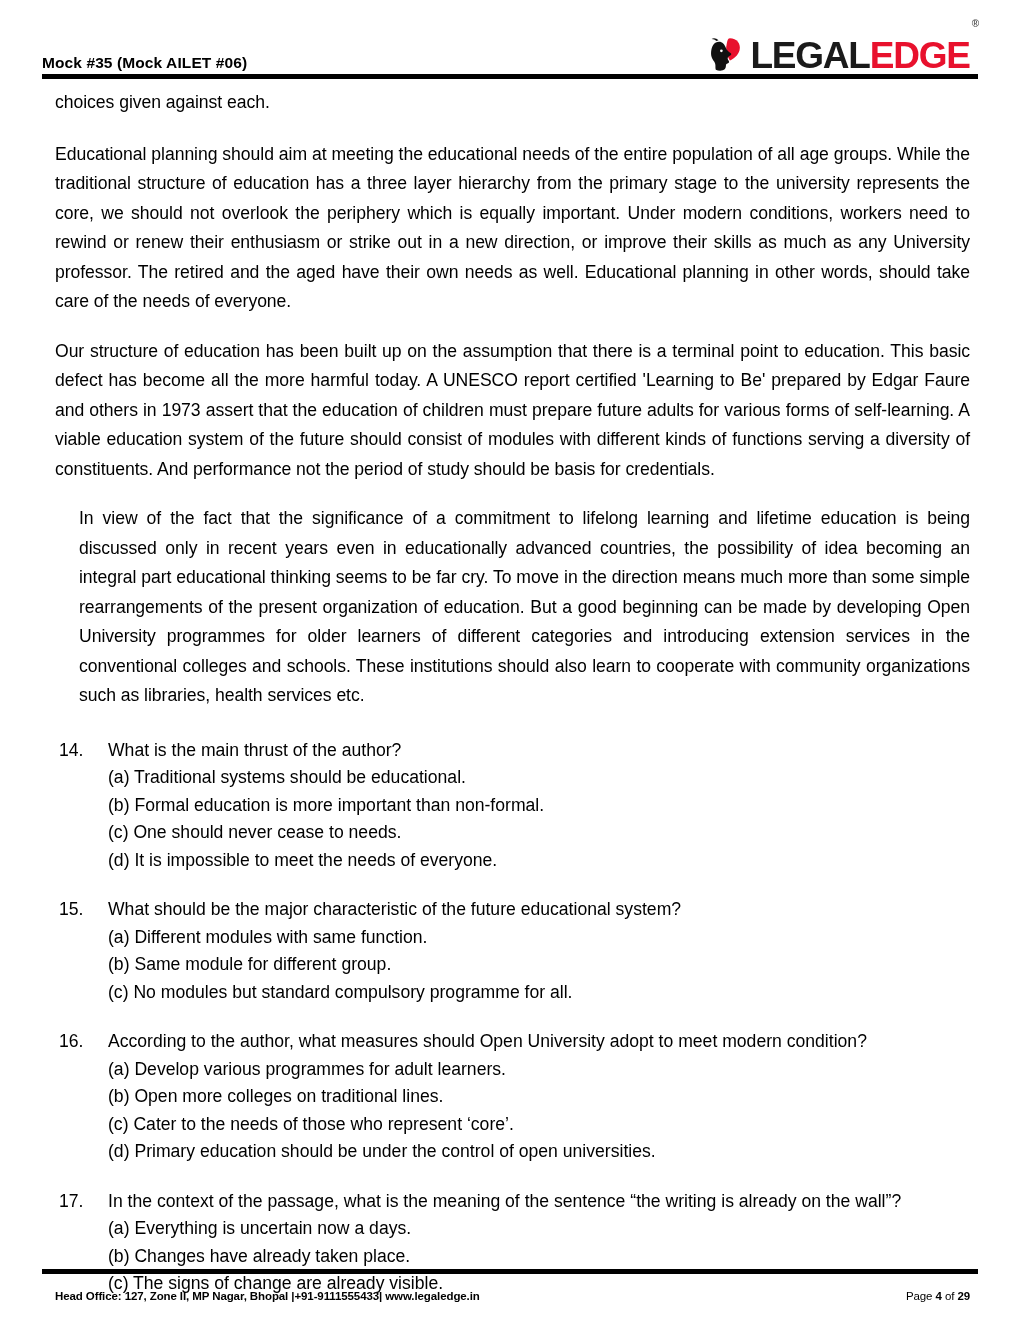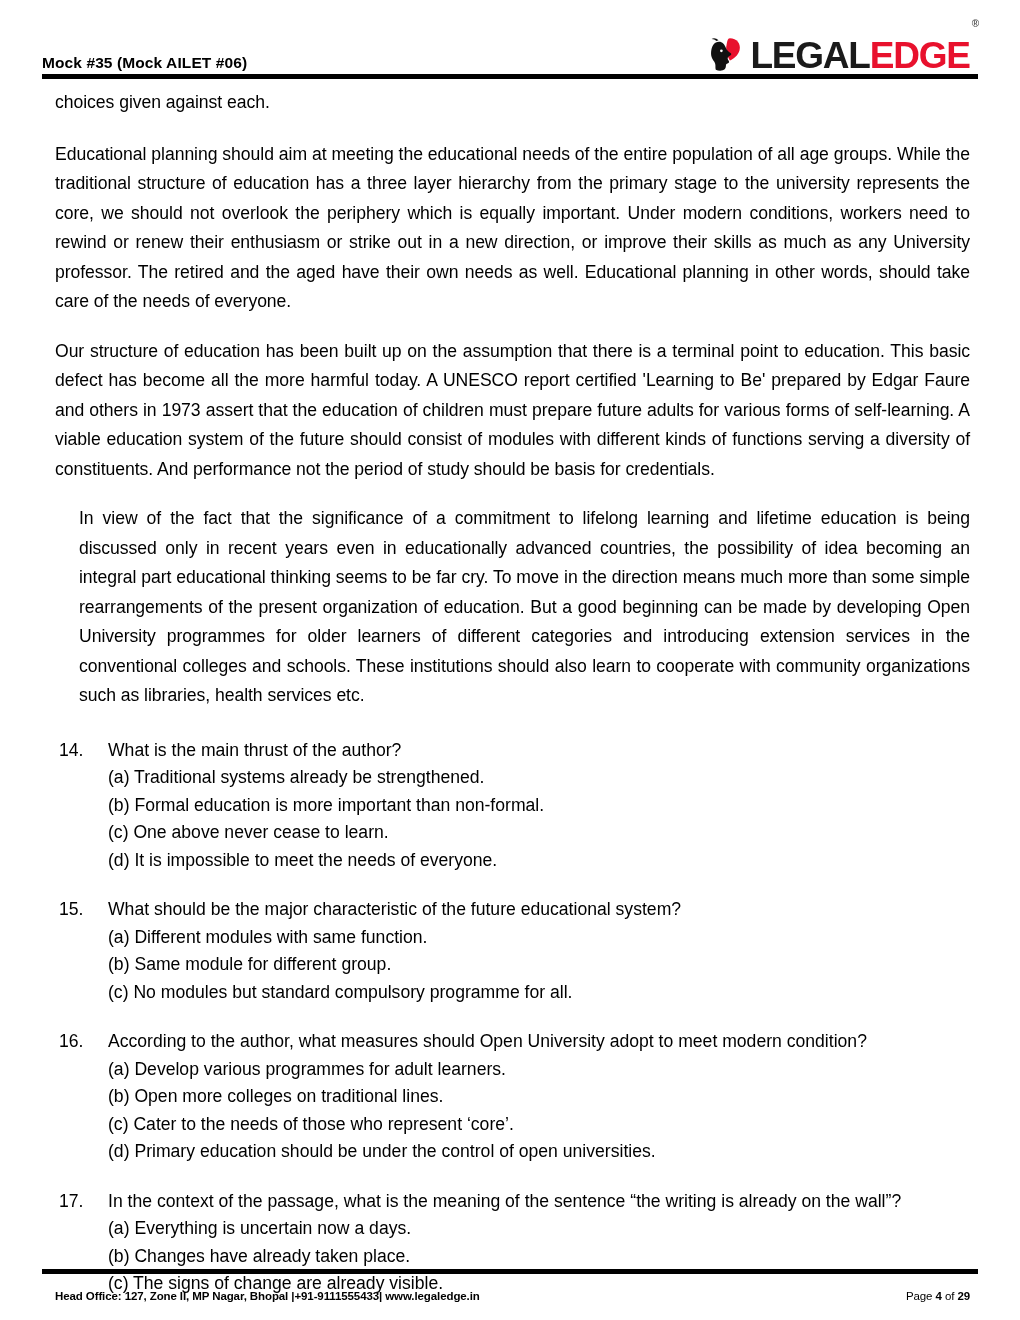--- a/index.html
+++ b/index.html
@@ -187,23 +187,23 @@
     <p class="para first">choices given against each.</p>
     <p class="para">Educational planning should aim at meeting the educational needs of the entire population of all age groups. While the traditional structure of education has a three layer hierarchy from the primary stage to the university represents the core, we should not overlook the periphery which is equally important. Under modern conditions, workers need to rewind or renew their enthusiasm or strike out in a new direction, or improve their skills as much as any University professor. The retired and the aged have their own needs as well. Educational planning in other words, should take care of the needs of everyone.</p>
     <p class="para">Our structure of education has been built up on the assumption that there is a terminal point to education. This basic defect has become all the more harmful today. A UNESCO report certified 'Learning to Be' prepared by Edgar Faure and others in 1973 assert that the education of children must prepare future adults for various forms of self-learning. A viable education system of the future should consist of modules with different kinds of functions serving a diversity of constituents. And performance not the period of study should be basis for credentials.</p>
     <p class="para last">In view of the fact that the significance of a commitment to lifelong learning and lifetime education is being discussed only in recent years even in educationally advanced countries, the possibility of idea becoming an integral part educational thinking seems to be far cry. To move in the direction means much more than some simple rearrangements of the present organization of education. But a good beginning can be made by developing Open University programmes for older learners of different categories and introducing extension services in the conventional colleges and schools. These institutions should also learn to cooperate with community organizations such as libraries, health services etc.</p>
 
     <div class="question">
       <div class="q-num">14.</div>
       <div class="q-body">
         <div class="q-stem">What is the main thrust of the author?</div>
         <ul class="q-options">
-          <li>(a) Traditional systems already be strengthened.</li>
+          <li>(a) Traditional systems should be educational.</li>
           <li>(b) Formal education is more important than non-formal.</li>
-          <li>(c) One above never cease to learn.</li>
+          <li>(c) One should never cease to needs.</li>
           <li>(d) It is impossible to meet the needs of everyone.</li>
         </ul>
       </div>
     </div>
 
     <div class="question">
       <div class="q-num">15.</div>
       <div class="q-body">
         <div class="q-stem">What should be the major characteristic of the future educational system?</div>
         <ul class="q-options">

